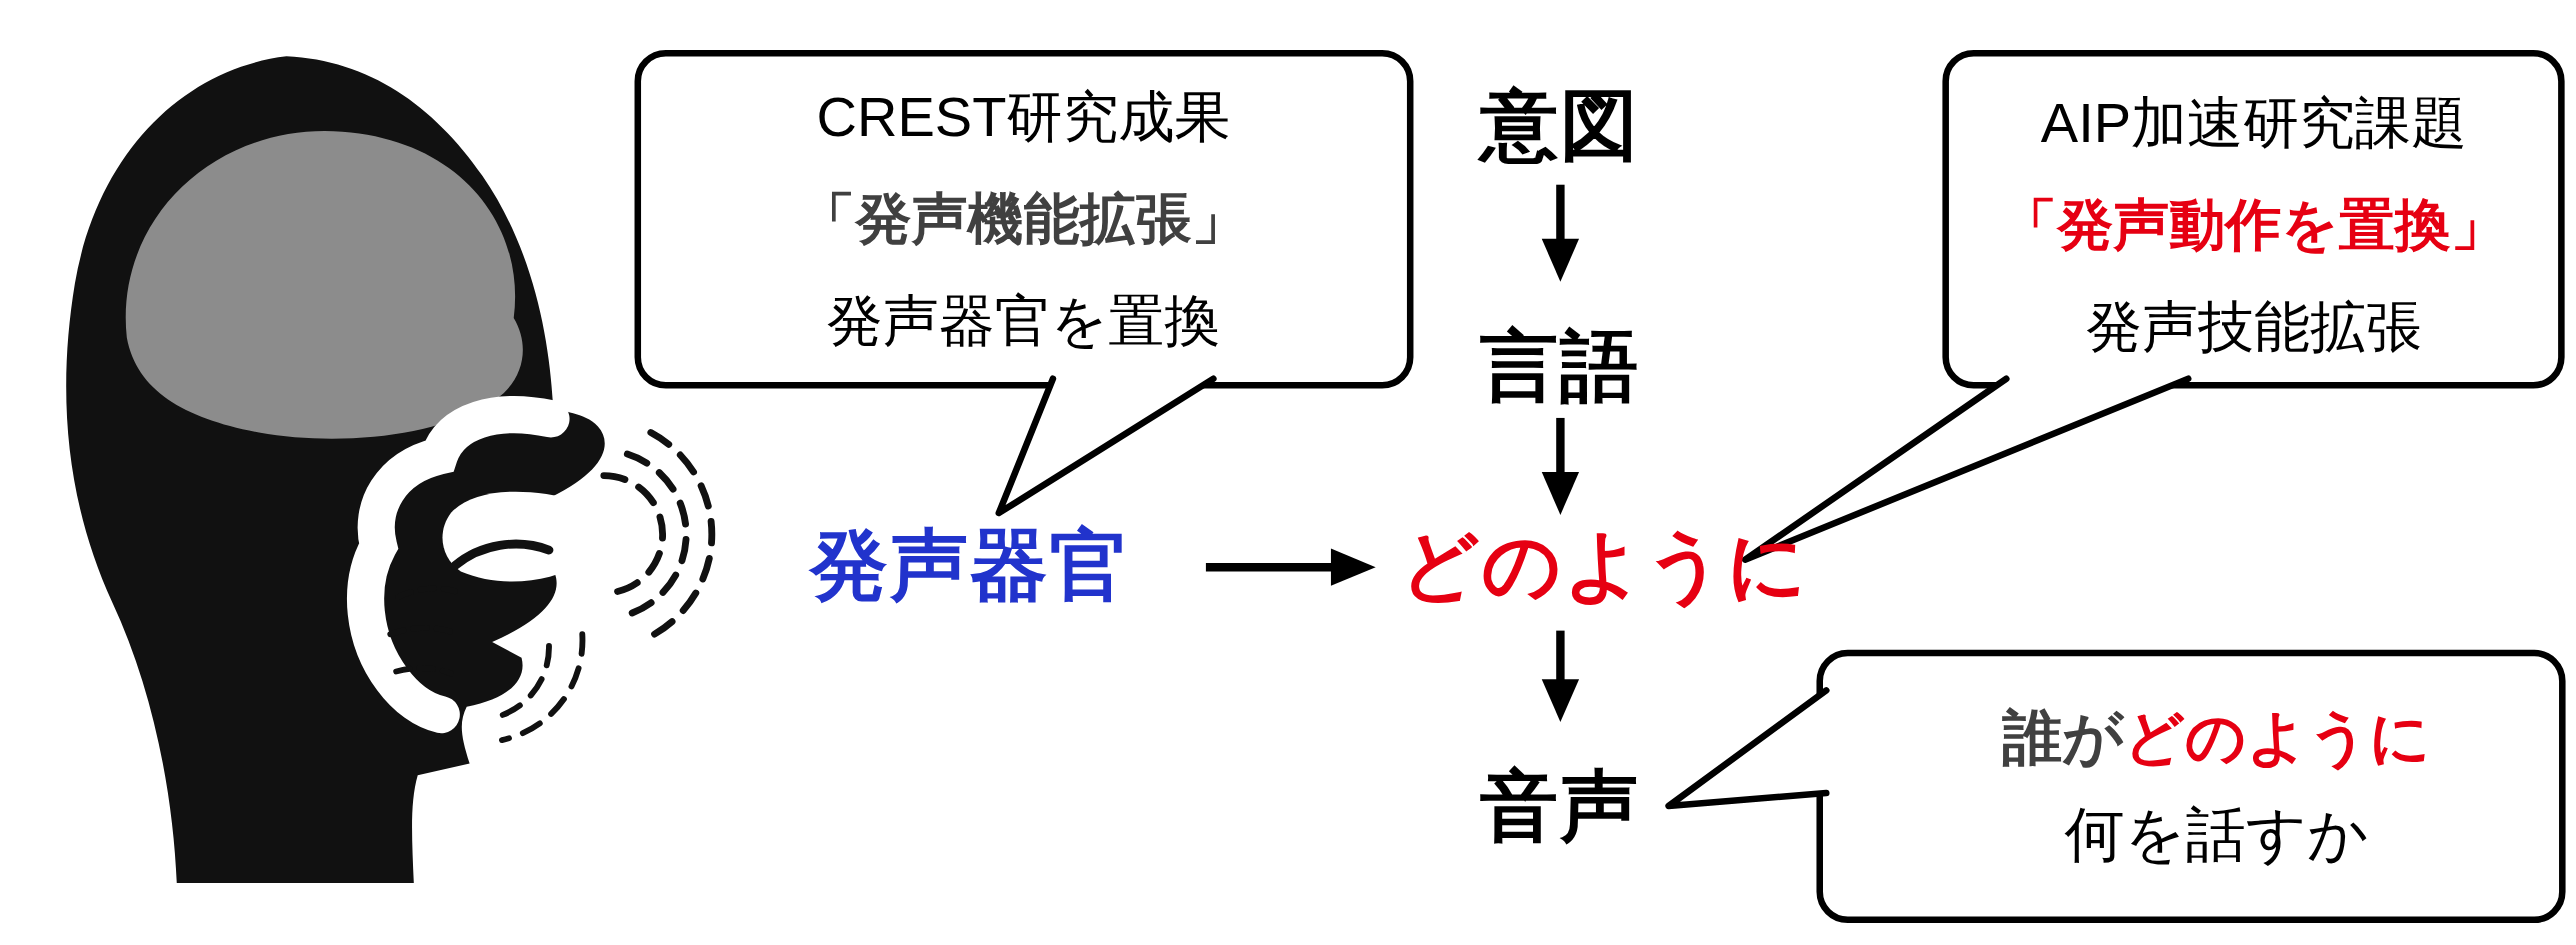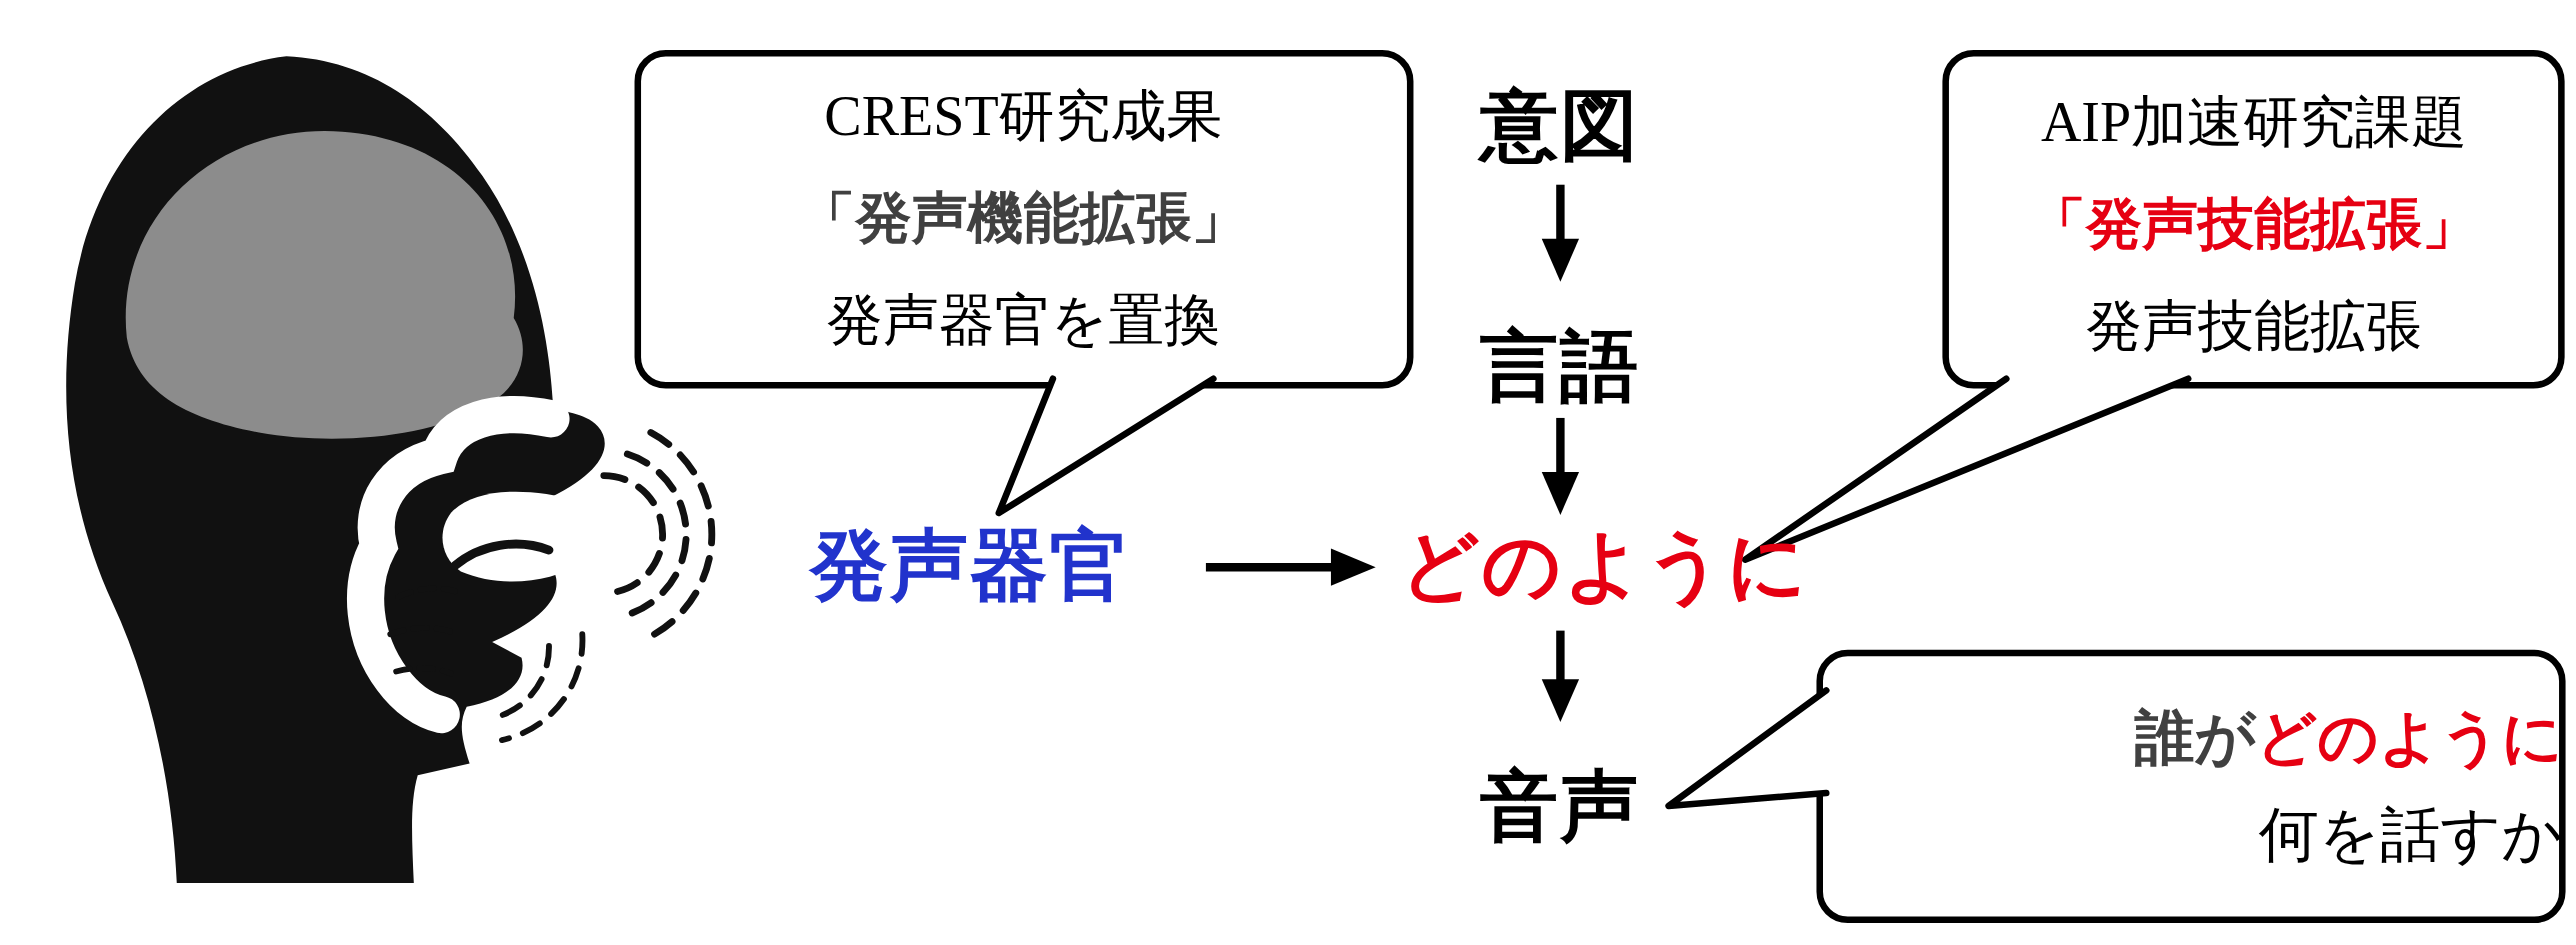--- a/index.html
+++ b/index.html
@@ -8,26 +8,26 @@
     font-family:"Liberation Sans","DejaVu Sans",sans-serif;color:#000;
   }
   svg.layer{position:absolute;left:0;top:0;z-index:1;}
   .txt{position:absolute;z-index:2;}
   .flow{font-size:78px;font-weight:700;line-height:1;letter-spacing:1.9px;white-space:nowrap;}
   .flow.red{color:#e60012;}
   .flow.blue{color:#2133cc;}
   .bubble-text{
     position:absolute;z-index:2;display:flex;flex-direction:column;
     align-items:center;justify-content:center;text-align:center;
-    font-size:56px;line-height:1.82;font-family:Liberation Serif, serif;
+    font-size:56px;line-height:1.82;
   }
   .bubble-text .b-line{white-space:nowrap;}
   .b-blue{color:#404040;font-weight:700;}
   .b-red{color:#e60012;font-weight:700;}
-  .bubble-text.left{align-items:flex-end;text-align:left;padding-left:50px;box-sizing:border-box;
+  .bubble-text.left{align-items:center;text-align:left;padding-left:50px;box-sizing:border-box;
     font-size:60px;line-height:1.0;justify-content:center;gap:37px;}
   .bold{font-weight:700;}
 </style>
 </head>
 <body>
 
 <div class="canvas">
 
   <svg class="layer" width="2576" height="945" viewBox="0 0 2760 1013">
 
@@ -106,21 +106,21 @@
   <div class="txt flow blue" style="left:810px;top:526px;text-align:center;">発声器官</div>
 
   <div class="bubble-text" style="left:637px;top:53px;width:773px;height:332px;">
     <div class="b-line">CREST研究成果</div>
     <div class="b-line b-blue">「発声機能拡張」</div>
     <div class="b-line">発声器官を置換</div>
   </div>
 
   <div class="bubble-text" style="left:1946px;top:59px;width:616px;height:332px;">
     <div class="b-line">AIP加速研究課題</div>
-    <div class="b-line b-red">「発声技能拡張」</div>
+    <div class="b-line b-red">「発声動作を置換」</div>
     <div class="b-line">発声技能拡張</div>
   </div>
 
   <div class="bubble-text left" style="left:1820px;top:653px;width:743px;height:267px;">
     <div class="b-line bold">
       <span class="b-blue">誰が</span><span class="b-red">どのように</span>
     </div>
     <div class="b-line">何を話すか</div>
   </div>
 

